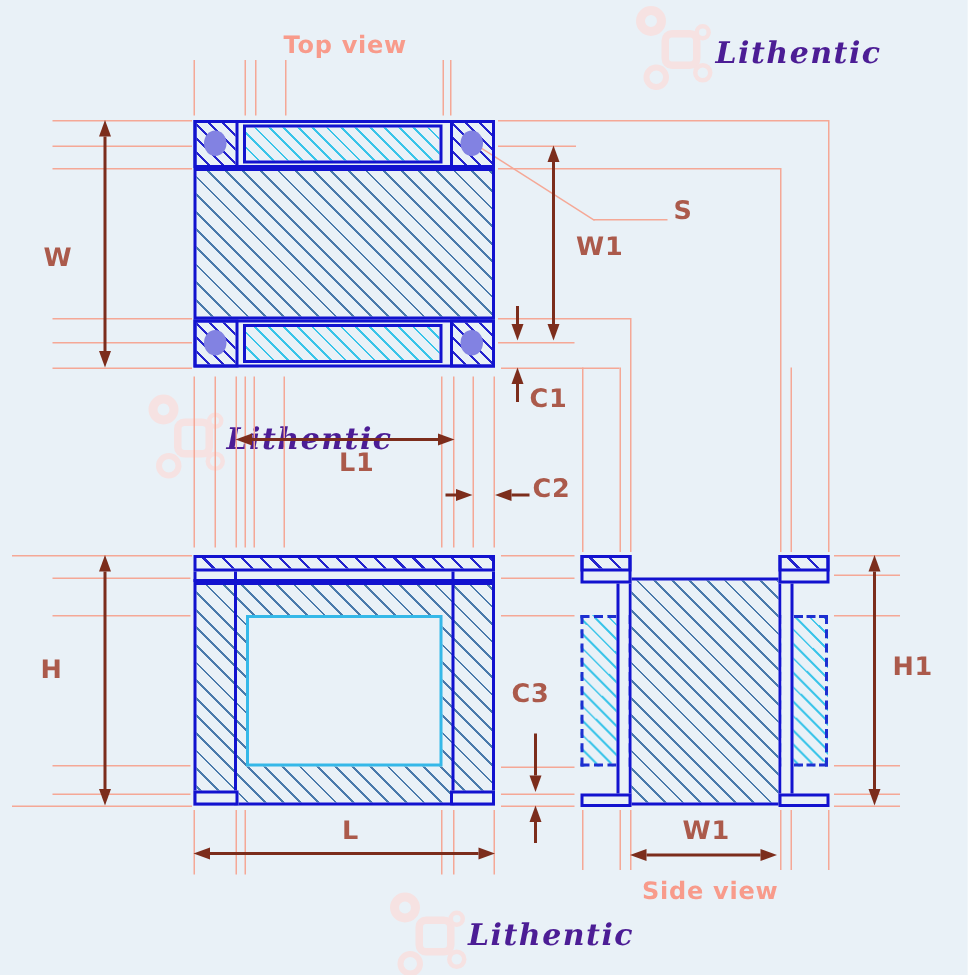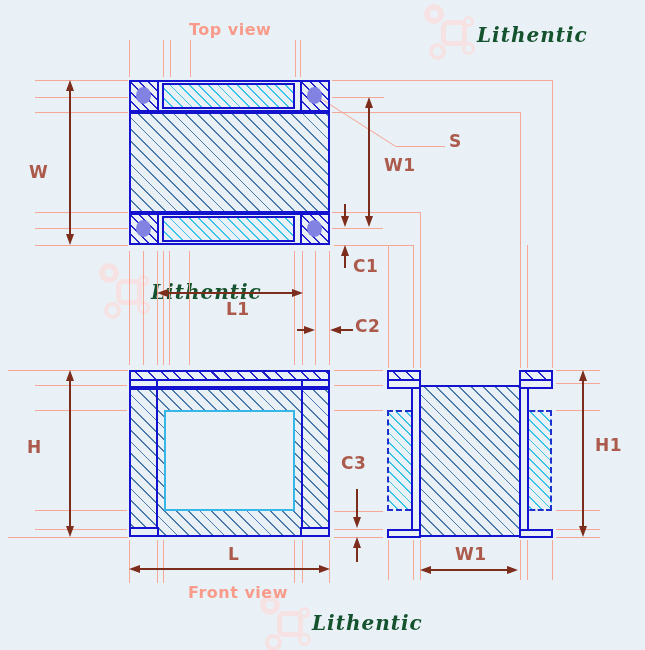--- a/index.html
+++ b/index.html
@@ -27,21 +27,21 @@
   .bluev{position:absolute;width:2px;background:#1212cf;}
   .pin{position:absolute;width:15px;height:17px;border-radius:50%;background:#8282e2;}
   .wind{position:absolute;border:2px dashed #1e2fd0;box-sizing:border-box;}
   
   .lbl{position:absolute;font-weight:bold;font-size:17px;color:#ab5a4b;letter-spacing:.5px;white-space:nowrap;}
   .vtitle{position:absolute;font-weight:bold;font-size:16px;color:#f89b8b;letter-spacing:.5px;white-space:nowrap;}
   
   .wm{position:absolute;}
   .wm-ring{position:absolute;border-radius:50%;border-style:solid;border-color:#f6e2e2;box-sizing:border-box;background:transparent;}
   .wm-sq{position:absolute;border:5px solid #f6e2e2;border-radius:7px;box-sizing:border-box;}
-  .wm-text{position:absolute;font-family:"DejaVu Serif","Liberation Serif",serif;font-style:italic;font-weight:bold;font-size:20px;color:#14532d;letter-spacing:1px;white-space:nowrap;}
+  .wm-text{position:absolute;font-family:"DejaVu Serif","Liberation Serif",serif;font-style:italic;font-weight:bold;font-size:20px;color:#4c1d95;letter-spacing:1px;white-space:nowrap;}
 </style>
 </head>
 <body>
 
 <div id="stage">
 
   <div class="wm" style="left:424px;top:4px;">
     <div class="wm-ring" style="left:0;top:0;width:20px;height:20px;border-width:6px;"></div>
     <div class="wm-sq" style="left:17px;top:16px;width:26px;height:26px;"></div>
     <div class="wm-ring" style="left:39px;top:12px;width:11px;height:11px;border-width:3px;"></div>
@@ -219,15 +219,15 @@
   <div class="lbl" style="left:353px;top:256px;">C1</div>
   <div class="lbl" style="left:355px;top:316px;">C2</div>
   <div class="lbl" style="left:226px;top:299px;">L1</div>
   <div class="lbl" style="left:27px;top:437px;">H</div>
   <div class="lbl" style="left:341px;top:453px;">C3</div>
   <div class="lbl" style="left:595px;top:435px;">H1</div>
   <div class="lbl" style="left:228px;top:544px;">L</div>
   <div class="lbl" style="left:455px;top:544px;">W1</div>
 
   <div class="vtitle" style="left:189px;top:20px;">Top view</div>
-  <div class="vtitle" style="left:188px;top:583px;">Front view</div>
+  <div class="vtitle" style="left:428px;top:584px;">Side view</div>
 
 </div>
 
 </body></html>

